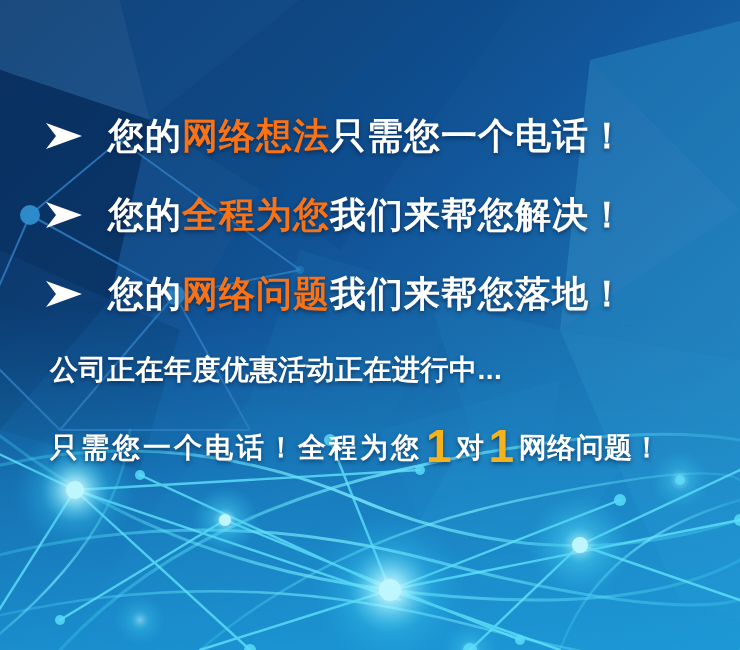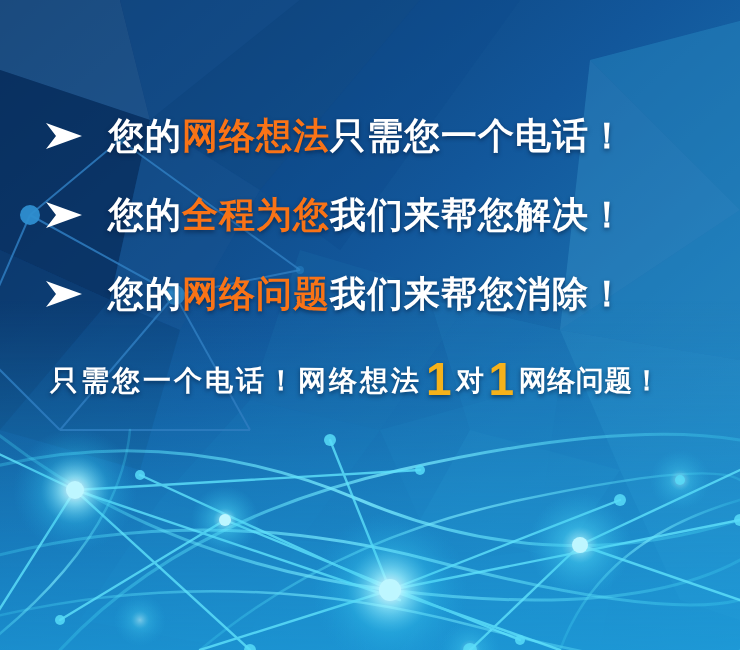--- a/index.html
+++ b/index.html
@@ -248,26 +248,27 @@
         <div class="bullet-text">
           <span>您的</span><span class="hl">全程为您</span><span>我们来帮您解决！</span>
         </div>
       </div>
 
       <div class="bullet-row">
         <svg class="arrow-icon" viewBox="0 0 40 34">
           <path d="M2,4 L38,17 L2,30 L12,17 Z" fill="#ffffff"></path>
         </svg>
         <div class="bullet-text">
-          <span>您的</span><span class="hl">网络问题</span><span>我们来帮您消除！</span>
+          <span>您的</span><span class="hl">网络问题</span><span>我们来帮您落地！</span>
         </div>
       </div>
 
     </div>
 
     <div class="subline-block">
+      <div class="subline first">公司正在年度优惠活动正在进行中...</div>
       <div class="subline">
-        <span class="gap-s">只需您一个电话！网络想法</span><span class="num">1</span><span>对</span><span class="num">1</span><span>网络问题！</span>
+        <span class="gap-s">只需您一个电话！全程为您</span><span class="num">1</span><span>对</span><span class="num">1</span><span>网络问题！</span>
       </div>
     </div>
 
   </div>
 </div>
 
 </body></html>

